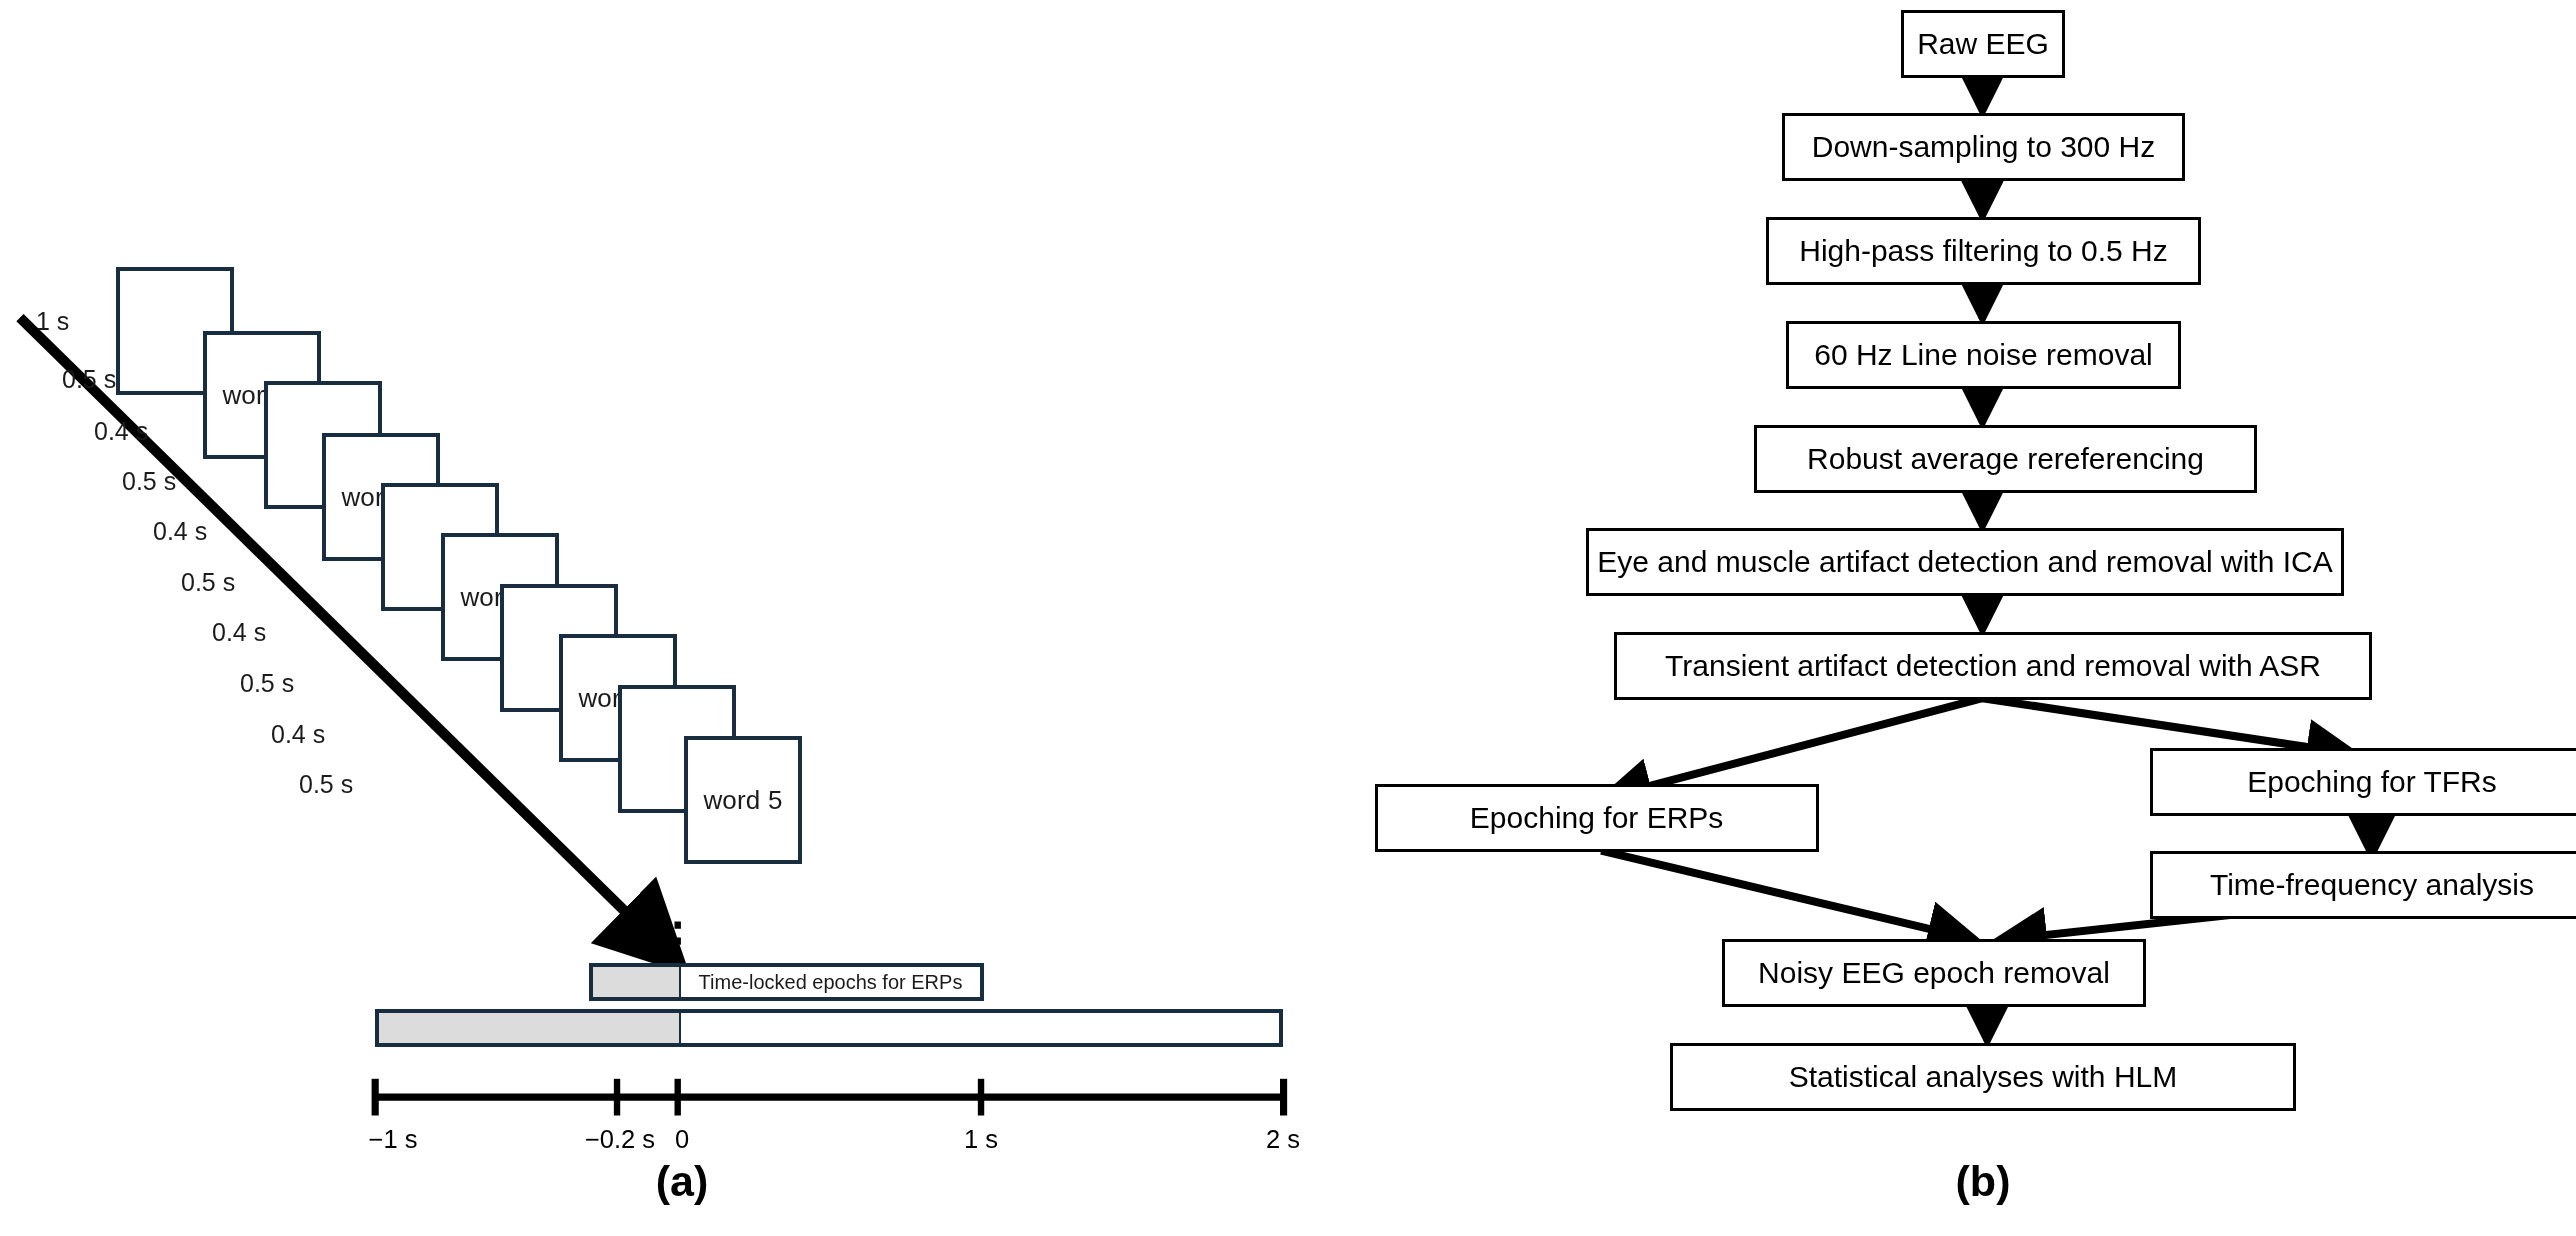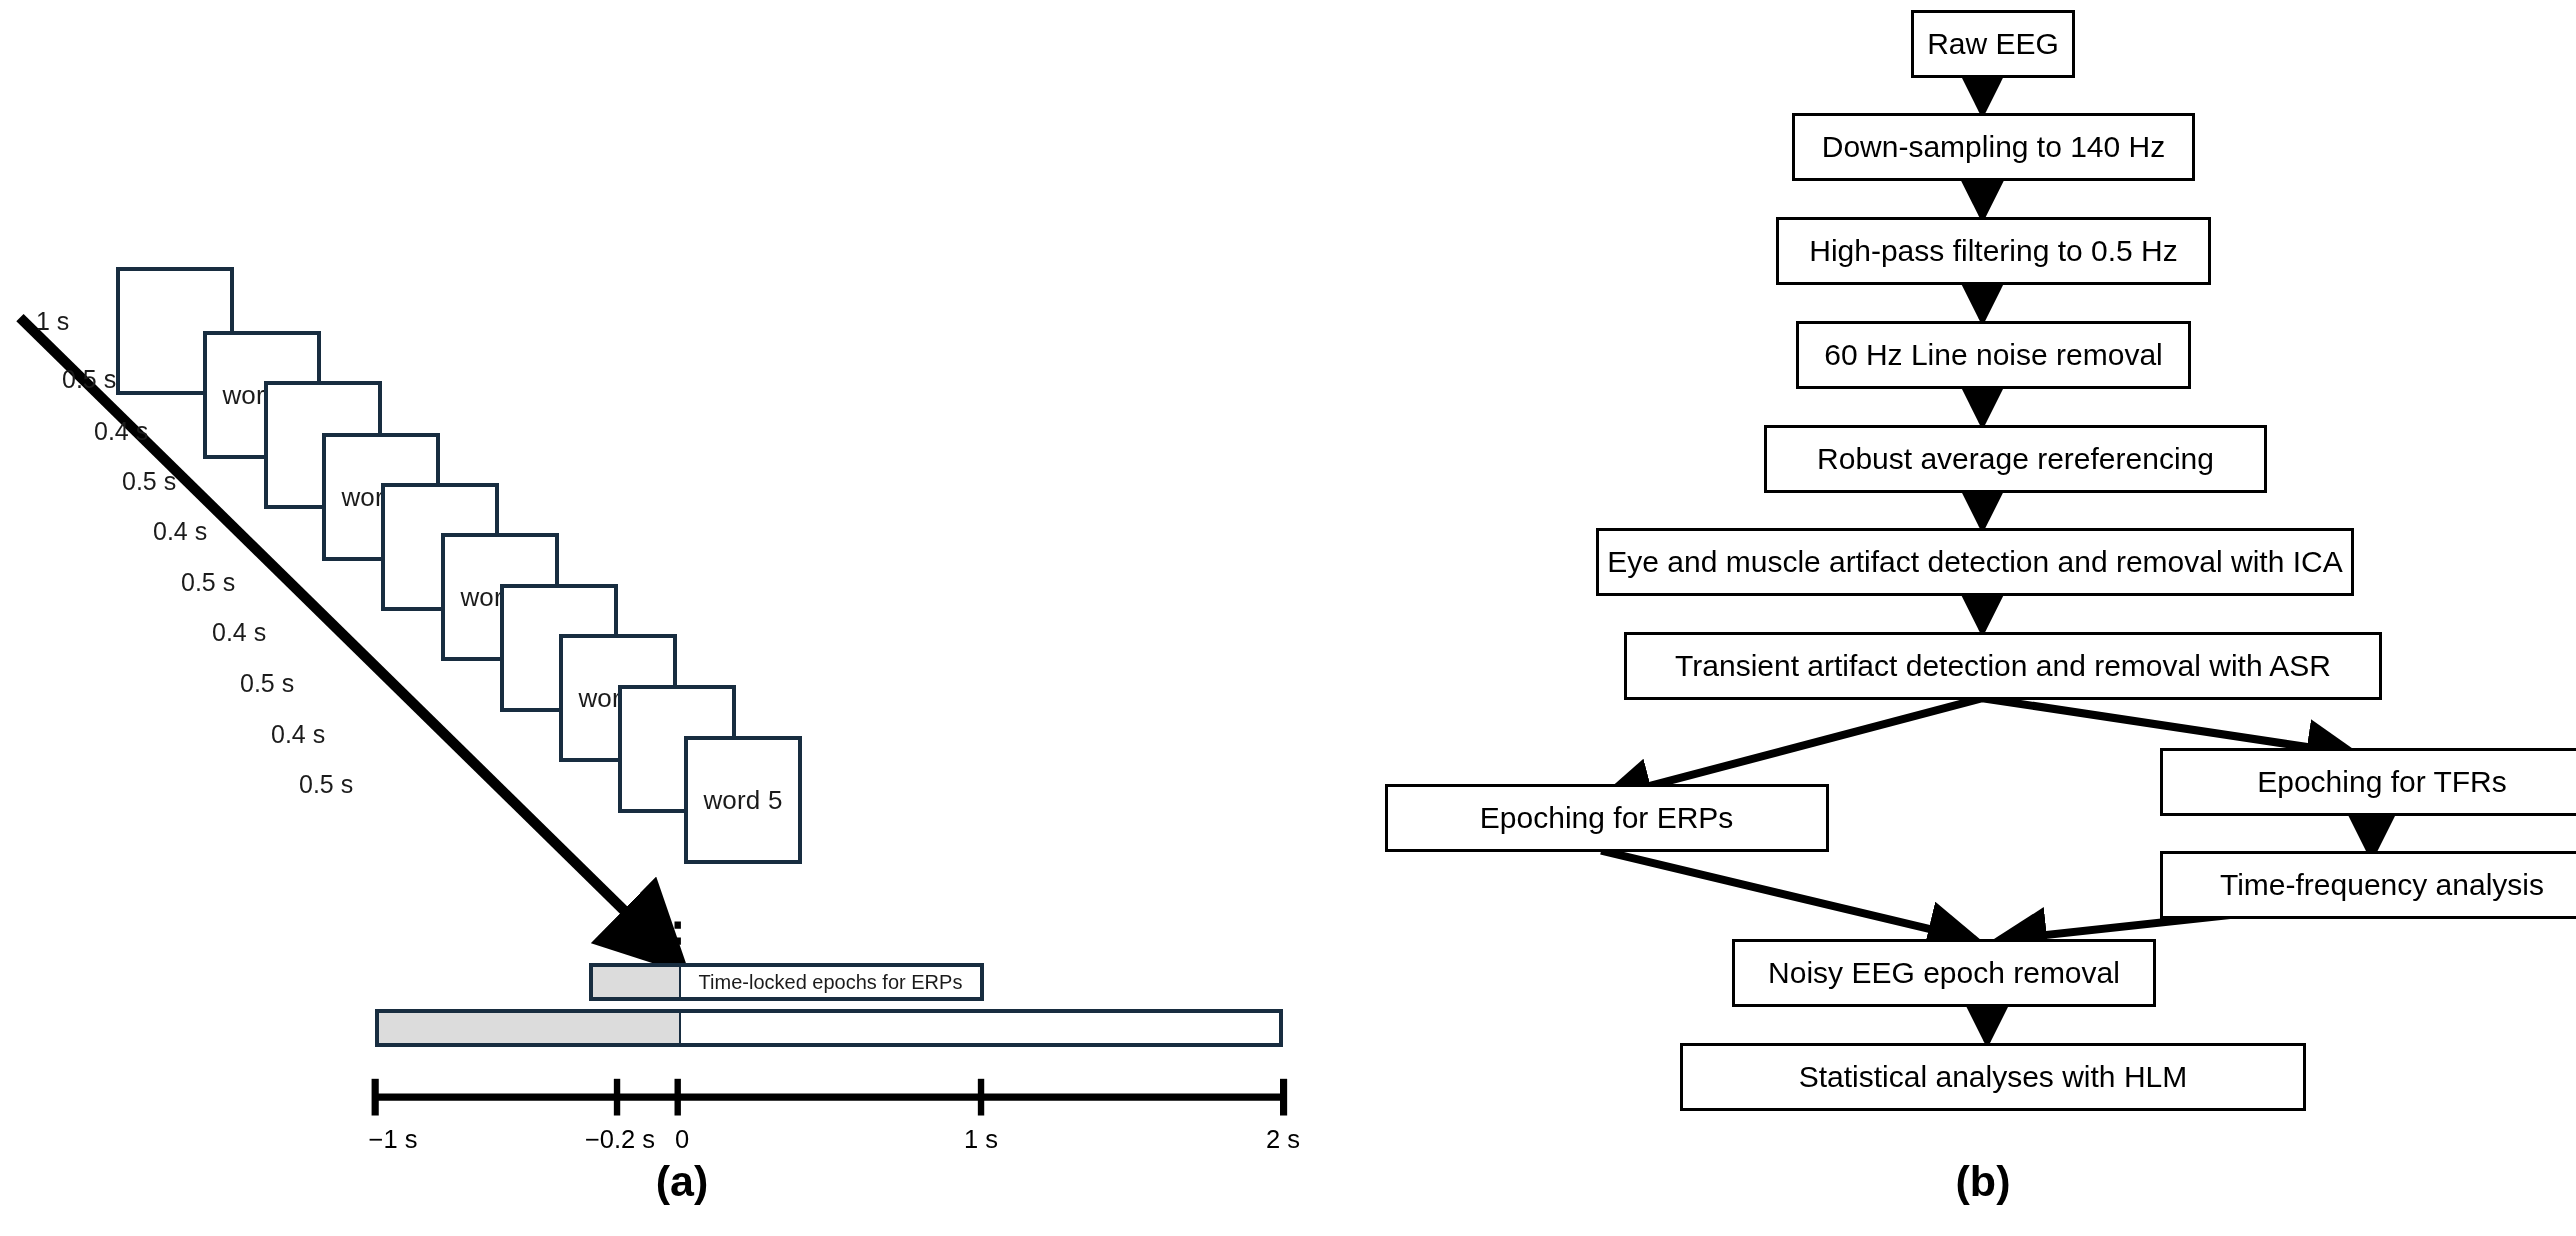--- a/index.html
+++ b/index.html
@@ -112,21 +112,20 @@
 
   
   .flow-box {
     position: absolute;
     box-sizing: border-box;
     border: 3.2px solid #000000;
     background: #ffffff;
     display: flex;
     align-items: center;
     justify-content: center;
-    margin-left: 10px;
   }
   .flow-label {
     font-size: 30px;
     color: #000000;
     white-space: nowrap;
     line-height: 1;
   }
 </style>
 </head>
 <body>
@@ -230,21 +229,21 @@
       <line x1="306" y1="1066" x2="775" y2="1178" stroke="#000000" stroke-width="10" marker-end="url(#bArrow)"></line>
       <line x1="1268" y1="1128" x2="805" y2="1178" stroke="#000000" stroke-width="10" marker-end="url(#bArrow)"></line>
 
       <line x1="790" y1="1260" x2="790" y2="1305" stroke="#000000" stroke-width="9" marker-end="url(#bArrow)"></line>
     </svg>
 
     <div class="flow-box" style="left:544px; top:9.6px; width:164px; height:68px;">
       <span class="flow-label">Raw EEG</span>
     </div>
     <div class="flow-box" style="left:425px; top:113px; width:403px; height:68px;">
-      <span class="flow-label">Down-sampling to 140 Hz</span>
+      <span class="flow-label">Down-sampling to 300 Hz</span>
     </div>
     <div class="flow-box" style="left:409px; top:217px; width:435px; height:68px;">
       <span class="flow-label">High-pass filtering to 0.5 Hz</span>
     </div>
     <div class="flow-box" style="left:429px; top:321px; width:395px; height:68px;">
       <span class="flow-label">60 Hz Line noise removal</span>
     </div>
     <div class="flow-box" style="left:397px; top:425px; width:503px; height:68px;">
       <span class="flow-label">Robust average rereferencing</span>
     </div>

